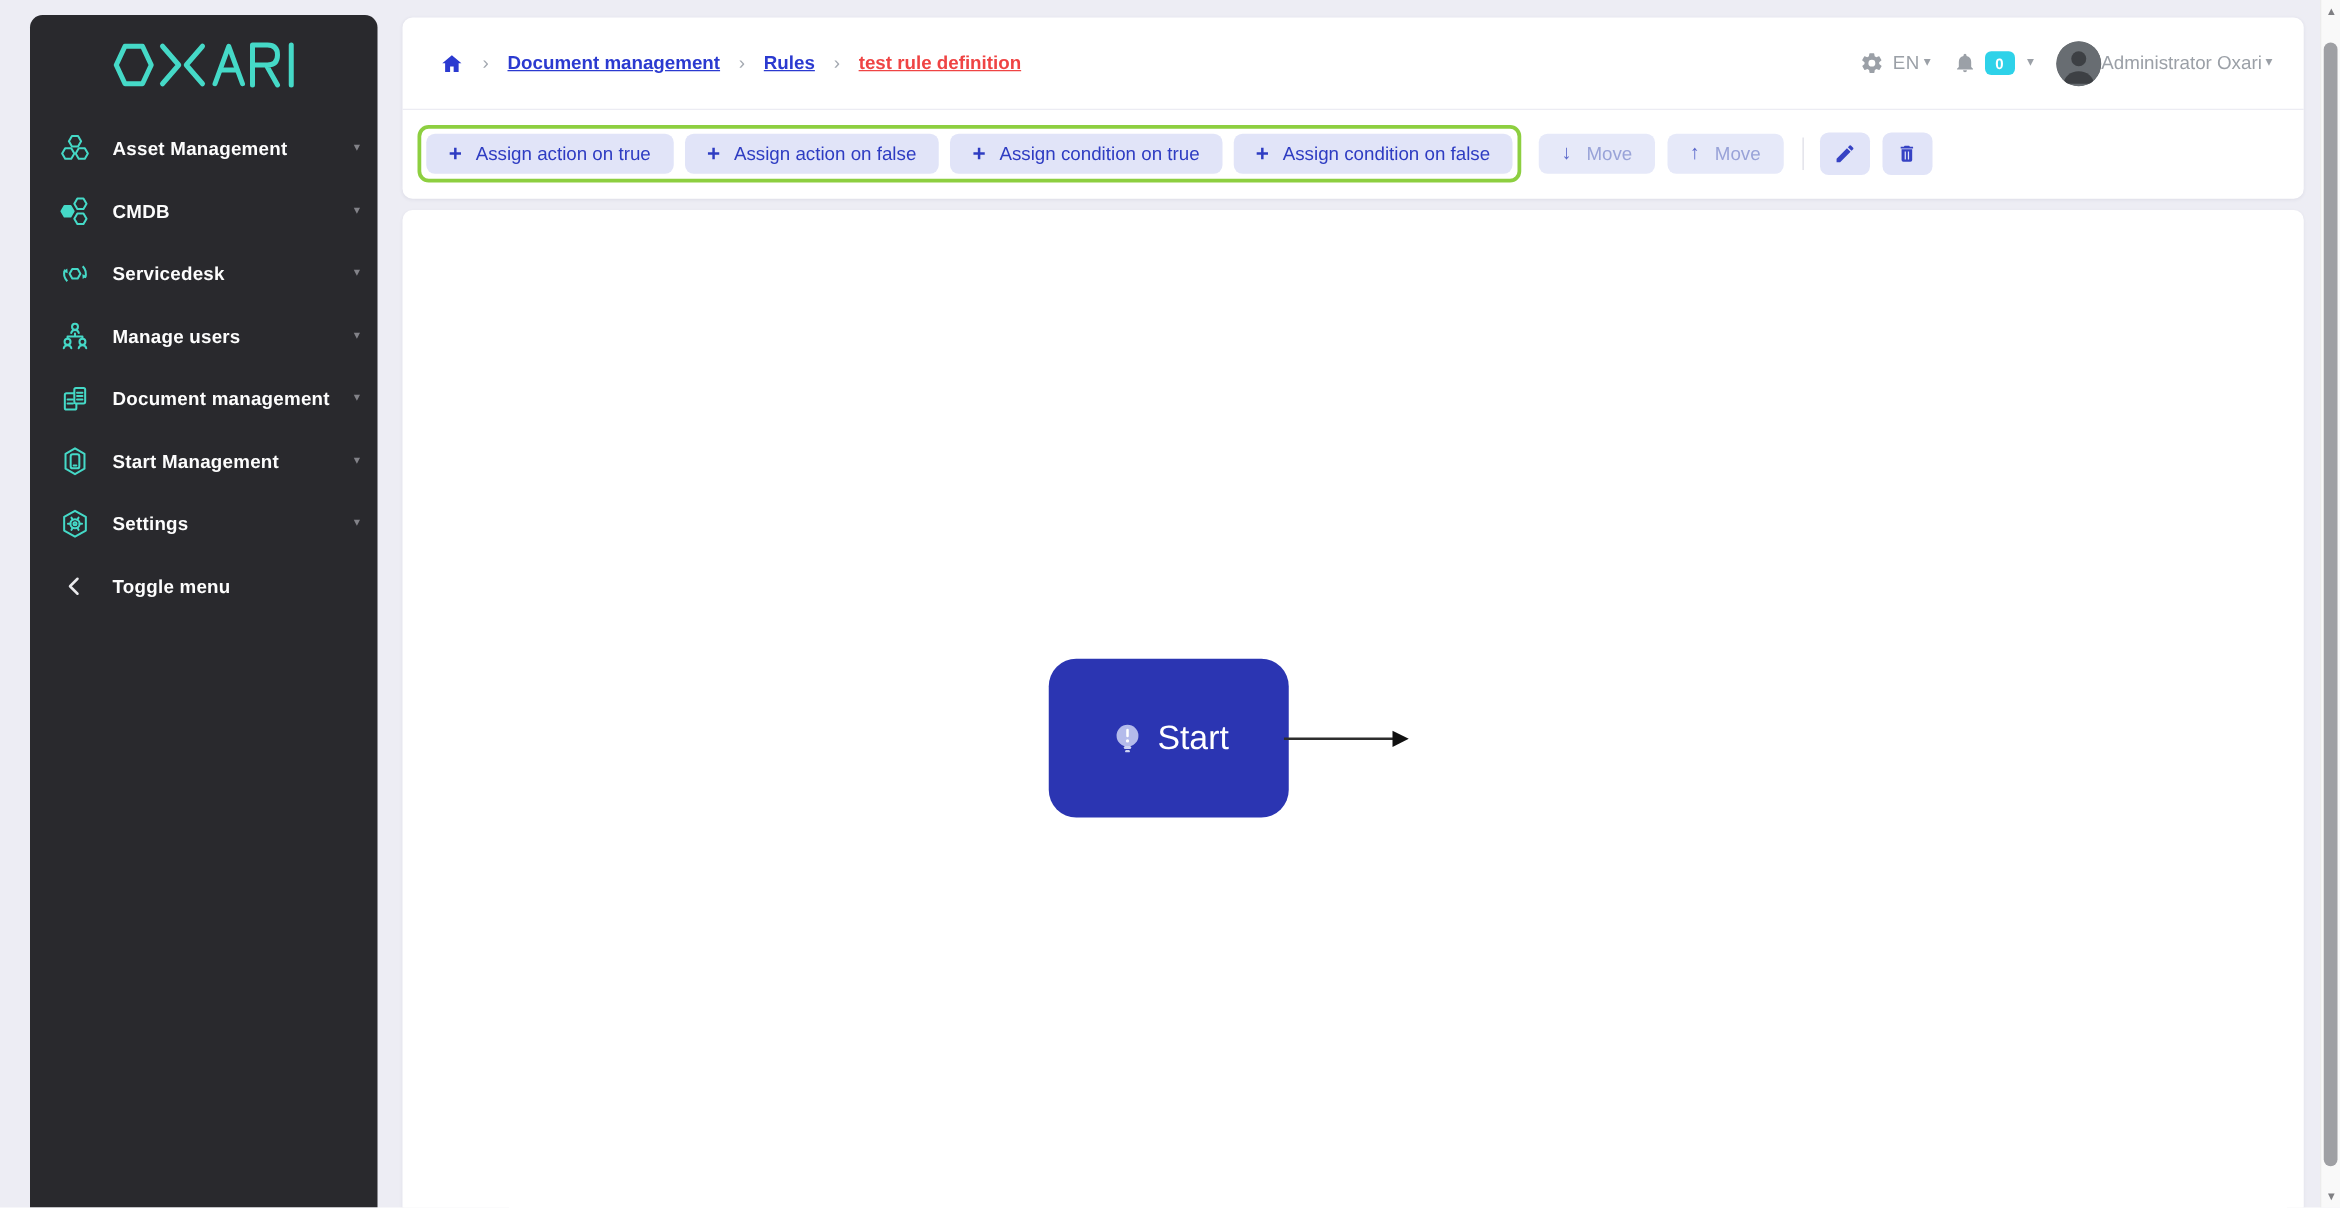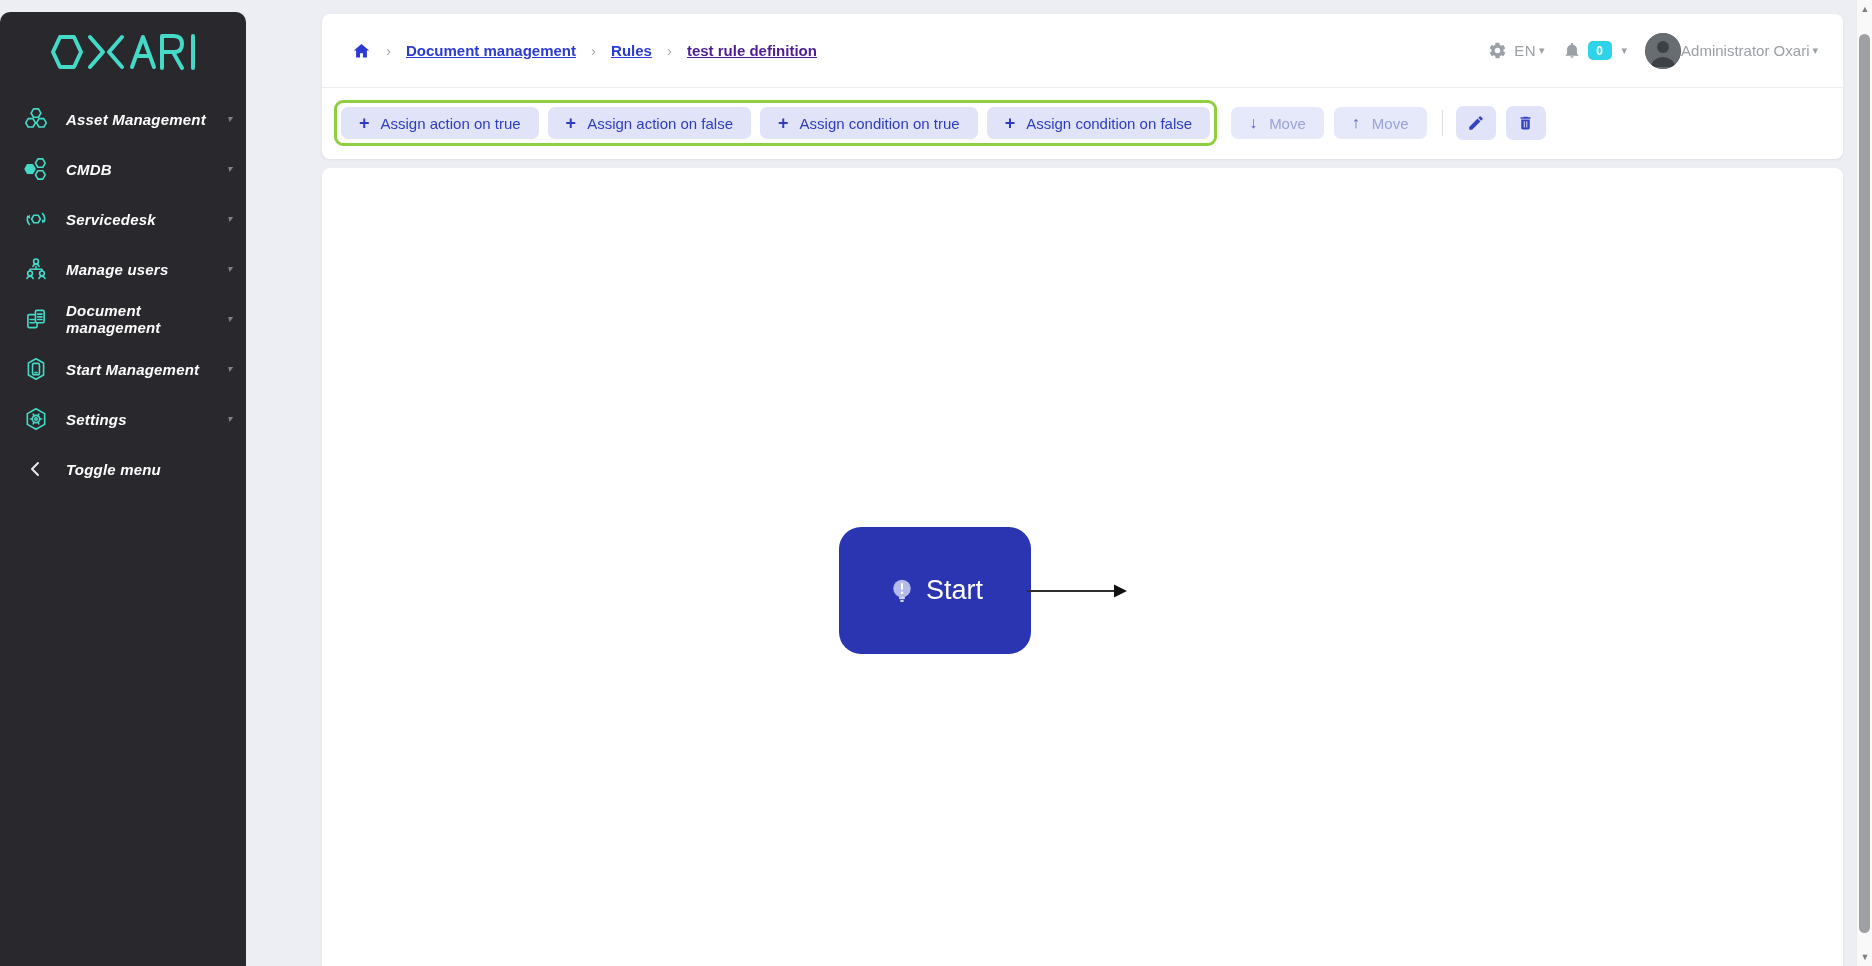--- a/index.html
+++ b/index.html
@@ -6,42 +6,42 @@
   html,body { width:1872px; height:966px; overflow:hidden; }
   body {
     background:#ededf4;
     font-family:"Liberation Sans", sans-serif;
     position:relative;
     -webkit-font-smoothing:antialiased;
   }
 
   
   .sidebar{
-    position:absolute; left:0; top:12px; bottom:0; width:246px;
-    background:#29292d; border-radius:10px 10px 0 0; z-index:5;font-style:italic;
+    position:absolute; left:24px; top:12px; bottom:0; width:278px;
+    background:#29292d; border-radius:10px 10px 0 0; z-index:5;
   }
   .logo-wrap{ display:flex; justify-content:center; padding:20px 0 10px; }
   .nav{ padding-top:12px; }
   .nav-item{ height:50px; display:flex; align-items:center; padding:0 14px 0 22px; cursor:pointer; }
   .nav-icon{ width:28px; height:26px; margin-right:16px; flex:none; display:flex; align-items:center; justify-content:center; }
   .nav-label{ color:#fdfdfd; font-size:15px; font-weight:700; letter-spacing:.2px; }
   .nav-caret{ margin-left:auto; color:#828288; font-size:10px; line-height:1; }
   .toggle-item .nav-label{ font-weight:700; }
 
   
   .topcard{
     position:absolute; left:322px; top:14px; width:1521px; height:145px;
     background:#fff; border-radius:8px; box-shadow:0 1px 3px rgba(40,40,80,.07);
   }
   .crumb-row{ height:74px; display:flex; align-items:center; padding:0 22px 0 30px; border-bottom:1px solid #ececf3; }
   .crumbs{ display:flex; align-items:center; gap:15px; font-size:15px; font-weight:700; }
   .crumb-home{ display:flex; align-items:center; cursor:pointer; }
   .crumb-sep{ color:#a4a9b1; font-size:15px; font-weight:400; }
   .crumb-link{ color:#2b3ad0; text-decoration:underline; cursor:pointer; }
-  .crumb-current{ color:#4c1d95; text-decoration:underline; }
+  .crumb-current{ color:#ef4444; text-decoration:underline; }
 
   .header-right{ margin-left:auto; display:flex; align-items:center; color:#9ba0a7; font-size:14px; }
   .hr-gap-s{ width:7px; } .hr-gap-m{ width:15px; }
   .caret{ color:#9ba0a7; font-size:11px; line-height:1; padding:0 3px; }
   .lang{ font-size:15px; letter-spacing:.5px; }
   .badge{
     min-width:24px; height:19px; border-radius:5px; background:#2ed2e9;
     color:#fff; font-size:12px; font-weight:700; display:flex; align-items:center; justify-content:center;
     padding:0 5px;
   }

